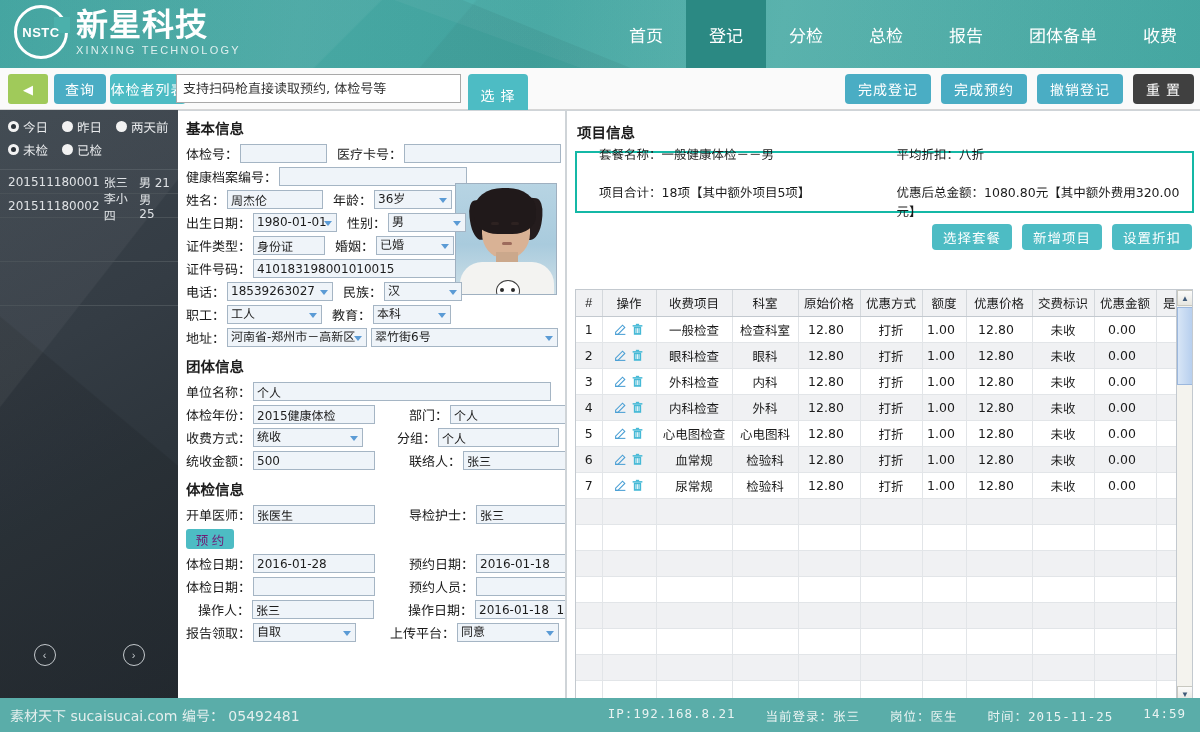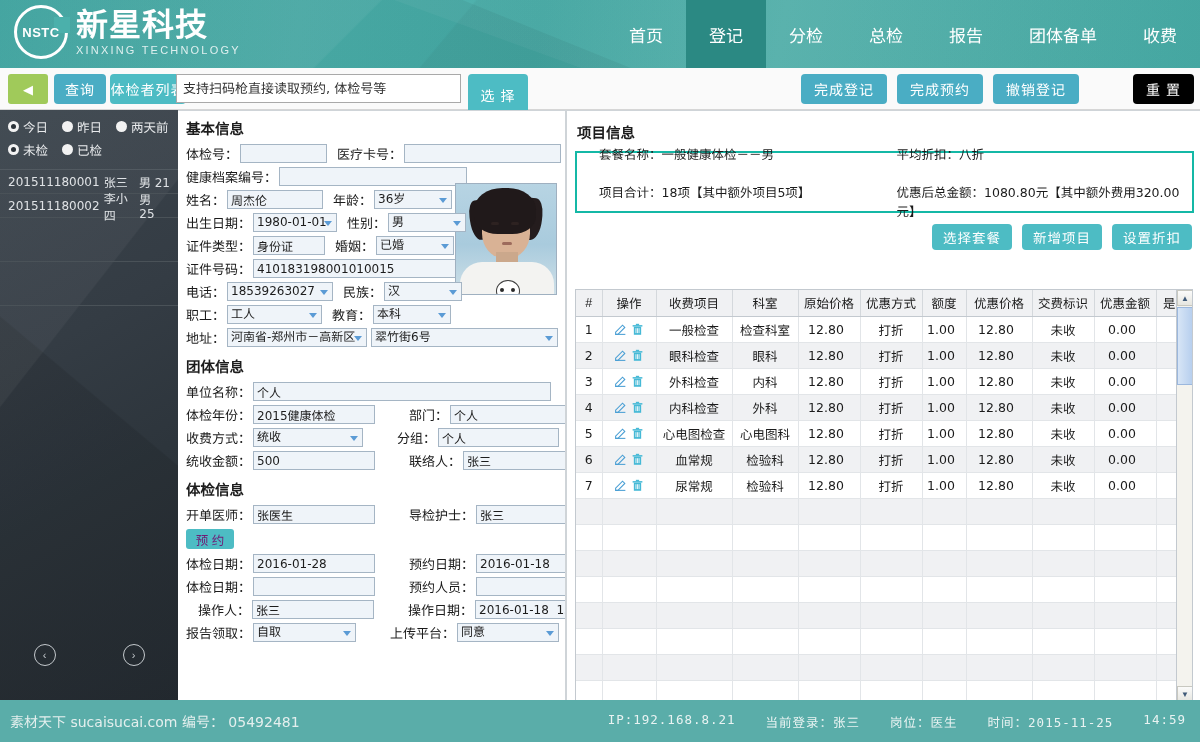--- a/index.html
+++ b/index.html
@@ -57,21 +57,21 @@
     position: absolute; left: 0; top: 68px; width: 1200px; height: 42px;
     background: #fafafa; border-bottom: 1px solid #d6d6d6;
   }
   .btn {
     display: inline-flex; align-items: center; justify-content: center;
     color: #fff; border: none; border-radius: 4px; cursor: pointer;
     font-family: "Liberation Sans", sans-serif; letter-spacing: 1px;
   }
   .btn-teal { background: #4aadc4; }
   .btn-teal2 { background: #4dbcc4; }
-  .btn-bright { background: #000000; margin-left: 44px; }
+  .btn-bright { background: #404040; }
   .tb-arrow {
     position: absolute; left: 8px; top: 6px; width: 40px; height: 30px; border-radius: 3px;
     background: #a0ca5a; color: #fff; display:flex;align-items:center;justify-content:center;
     font-size: 13px; cursor:pointer;
   }
   .tb-query { position: absolute; left: 54px; top: 6px; width: 52px; height: 30px; font-size: 14px; }
   .tb-list  { position: absolute; left: 110px; top: 6px; width: 76px; height: 30px; font-size: 14px; }
   .tb-input {
     position: absolute; left: 176px; top: 6px; width: 285px; height: 29px;
     border: 1px solid #a9a9a9; background: #fff; font-size: 13px; padding: 0 6px;
@@ -222,21 +222,21 @@
     font-size: 8px; color: #3f5a78; cursor: pointer;
   }
   .sc-arrow.bot { position: absolute; bottom: 0; left: 0; }
   .sc-thumb {
     position: absolute; top: 17px; left: 0; width: 16px; height: 78px;
     background: linear-gradient(90deg,#d7e5f6,#b7cfee); border: 1px solid #9bb7dd;
   }
 
   
   .footer {
-    position: absolute; left: 0; bottom: 8px; width: 1200px; height: 42px;
+    position: absolute; left: 0; bottom: 18px; width: 1200px; height: 34px;
     background: #5aada9; color: #e9f3f2; display: flex; align-items: center;
   }
   .fl { font-size: 14px; padding-left: 10px; color: #e4efee; font-family: "DejaVu Sans","Liberation Sans",sans-serif; }
   .fr { margin-left: auto; display: flex; gap: 30px; padding-right: 14px; font-size: 12.5px; letter-spacing: 1px;
         font-family: "DejaVu Sans Mono","Liberation Mono",monospace; }
 </style>
 </head>
 <body>
 
 <div class="header">

